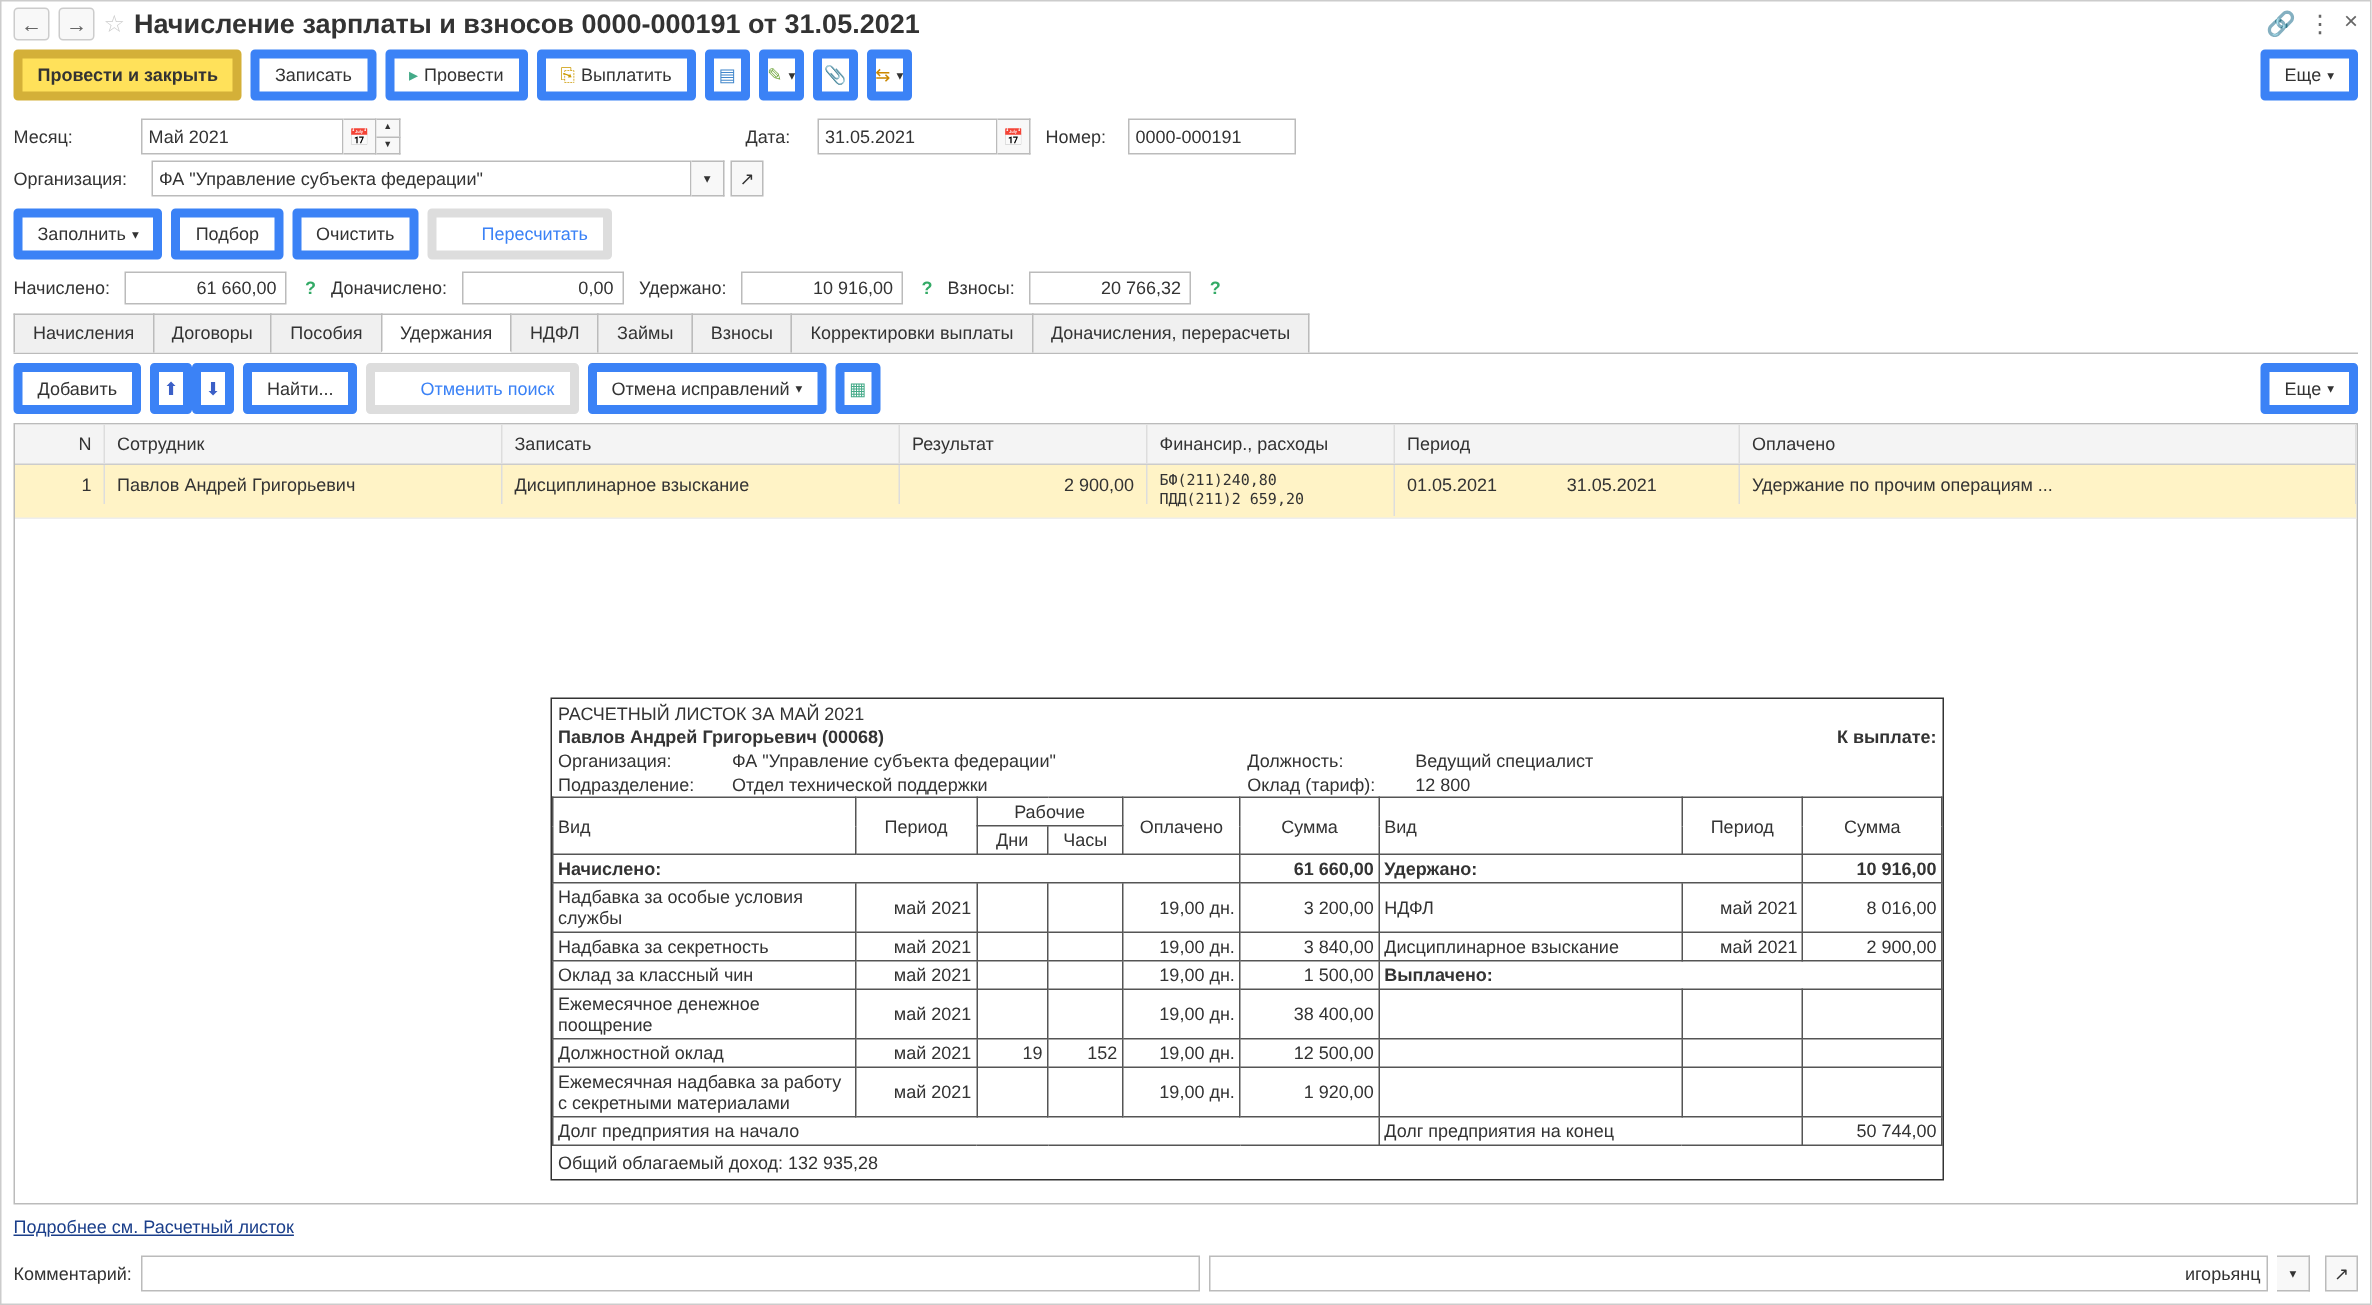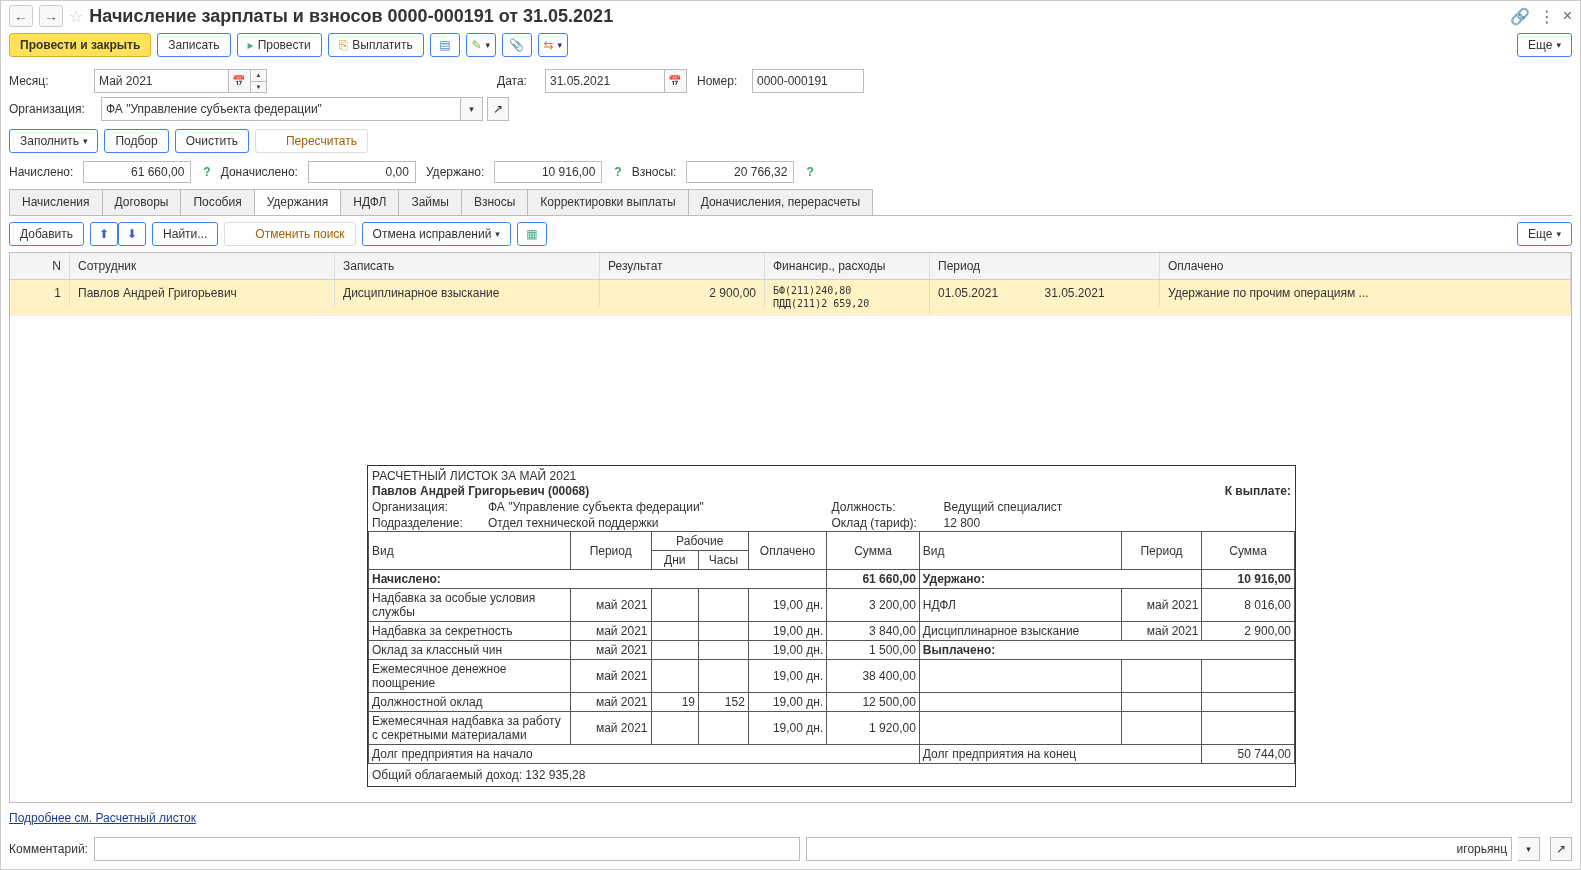--- a/index.html
+++ b/index.html
@@ -9,42 +9,42 @@
   
   .titlebar { display: flex; align-items: center; padding: 4px 8px; gap: 6px; }
   .nav-btn { width: 24px; height: 22px; border: 1px solid #ccc; background: #f8f8f8; border-radius: 3px; display:flex; align-items:center; justify-content:center; cursor:pointer; color:#666; font-size:14px;}
   .star-icon { font-size: 16px; color: #ccc; cursor:pointer;}
   .title-text { font-size: 18px; font-weight: bold; flex: 0 0 auto;}
   .title-right { margin-left: auto; display:flex; gap:8px; color:#666; font-size:16px;}
   .title-right span { cursor:pointer;}
 
   
   .toolbar { display:flex; align-items:center; gap:6px; padding: 2px 8px 6px 8px;}
-  .btn { border:1px solid #3b82f6; background:#fff; padding:4px 10px; border-radius:3px; cursor:pointer; display:inline-flex; align-items:center; gap:4px; height:24px;text-align:center;}
+  .btn { border:6px solid #3b82f6; background:#fff; padding:4px 10px; border-radius:3px; cursor:pointer; display:inline-flex; align-items:center; gap:4px; height:34px;text-align:center;}
   .btn-primary { background:#FFE15A; border-color:#d4b038; font-weight:bold;}
   .btn-icon { width:30px; padding:0; justify-content:center;}
   .more-btn { margin-left:auto;}
   .caret { font-size:9px;}
 
   
   .form-grid { padding: 2px 8px;}
   .form-row { display:flex; align-items:center; gap:10px; margin:4px 0;}
   .label { min-width:75px; display:inline-block;}
   .input { border:1px solid #bbb; height:24px; padding:0 4px; background:#fff; display:flex; align-items:center;}
   .addon { width:22px; height:24px; border:1px solid #bbb; border-left:none; display:flex; align-items:center; justify-content:center; background:#f8f8f8; cursor:pointer; font-size:11px;}
   .input-with-cal { display:flex;}
   .spinner { width:16px; height:24px; display:flex; flex-direction:column;}
   .spinner .s { flex:1; border:1px solid #bbb; border-left:none; font-size:6px; line-height:1; display:flex; align-items:center; justify-content:center; background:#f8f8f8; cursor:pointer;}
   .spinner .s:first-child { border-bottom:none;}
 
   .dropdown-arrow { width:22px; height:24px; border:1px solid #bbb; border-left:none; background:#f8f8f8; font-size:9px; display:flex; align-items:center; justify-content:center; cursor:pointer;}
   .open-btn { width:22px; height:24px; border:1px solid #bbb; margin-left:4px; background:#f8f8f8; display:flex; align-items:center; justify-content:center; cursor:pointer;}
 
   .filter-row { display:flex; align-items:center; gap:6px; padding:2px 8px 6px 8px;}
-  .btn-disabled { color:#a16207; border-color:#ddd; cursor:default;padding-left:30px;}
+  .btn-disabled { color:#3b82f6; border-color:#ddd; cursor:default;padding-left:30px;}
 
   .summary-row { display:flex; align-items:center; gap:10px; padding:2px 8px 6px 8px;}
   .num-field { border:1px solid #bbb; height:22px; display:flex; align-items:center; justify-content:flex-end; padding:0 6px; background:#fff;}
   .qmark { color:#3a6; font-weight:bold; margin-left:2px; cursor:pointer;}
 
   
   .tabs { display:flex; border-bottom:1px solid #bbb;}
   .tab { border:1px solid #bbb; border-bottom:none; padding:5px 12px; background:#f0f0f0; margin-right:-1px; cursor:pointer;}
   .tab.active { background:#fff; border-bottom:1px solid #fff; position:relative; z-index:1;}
 

